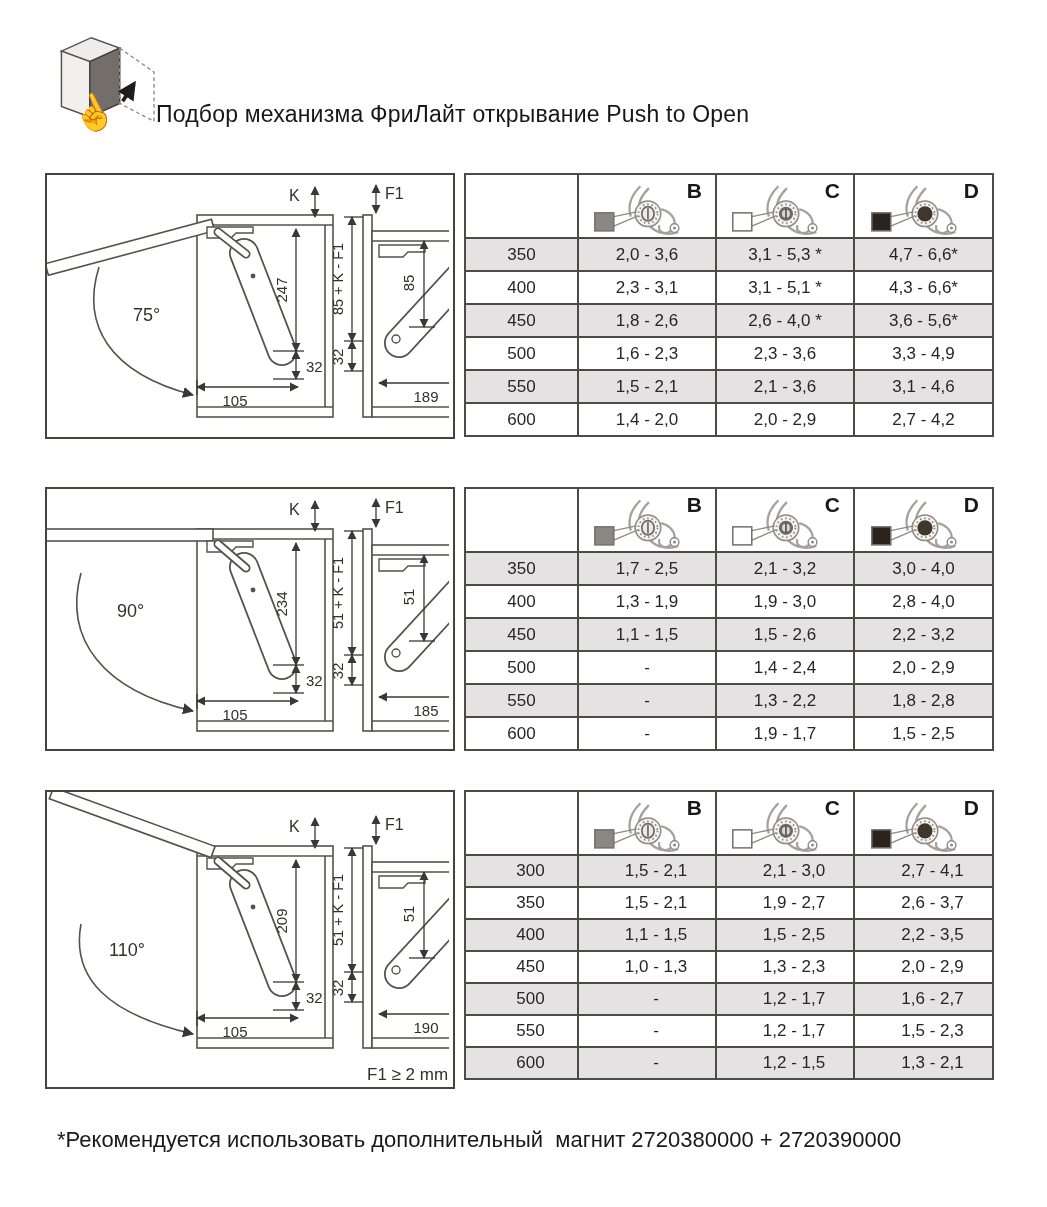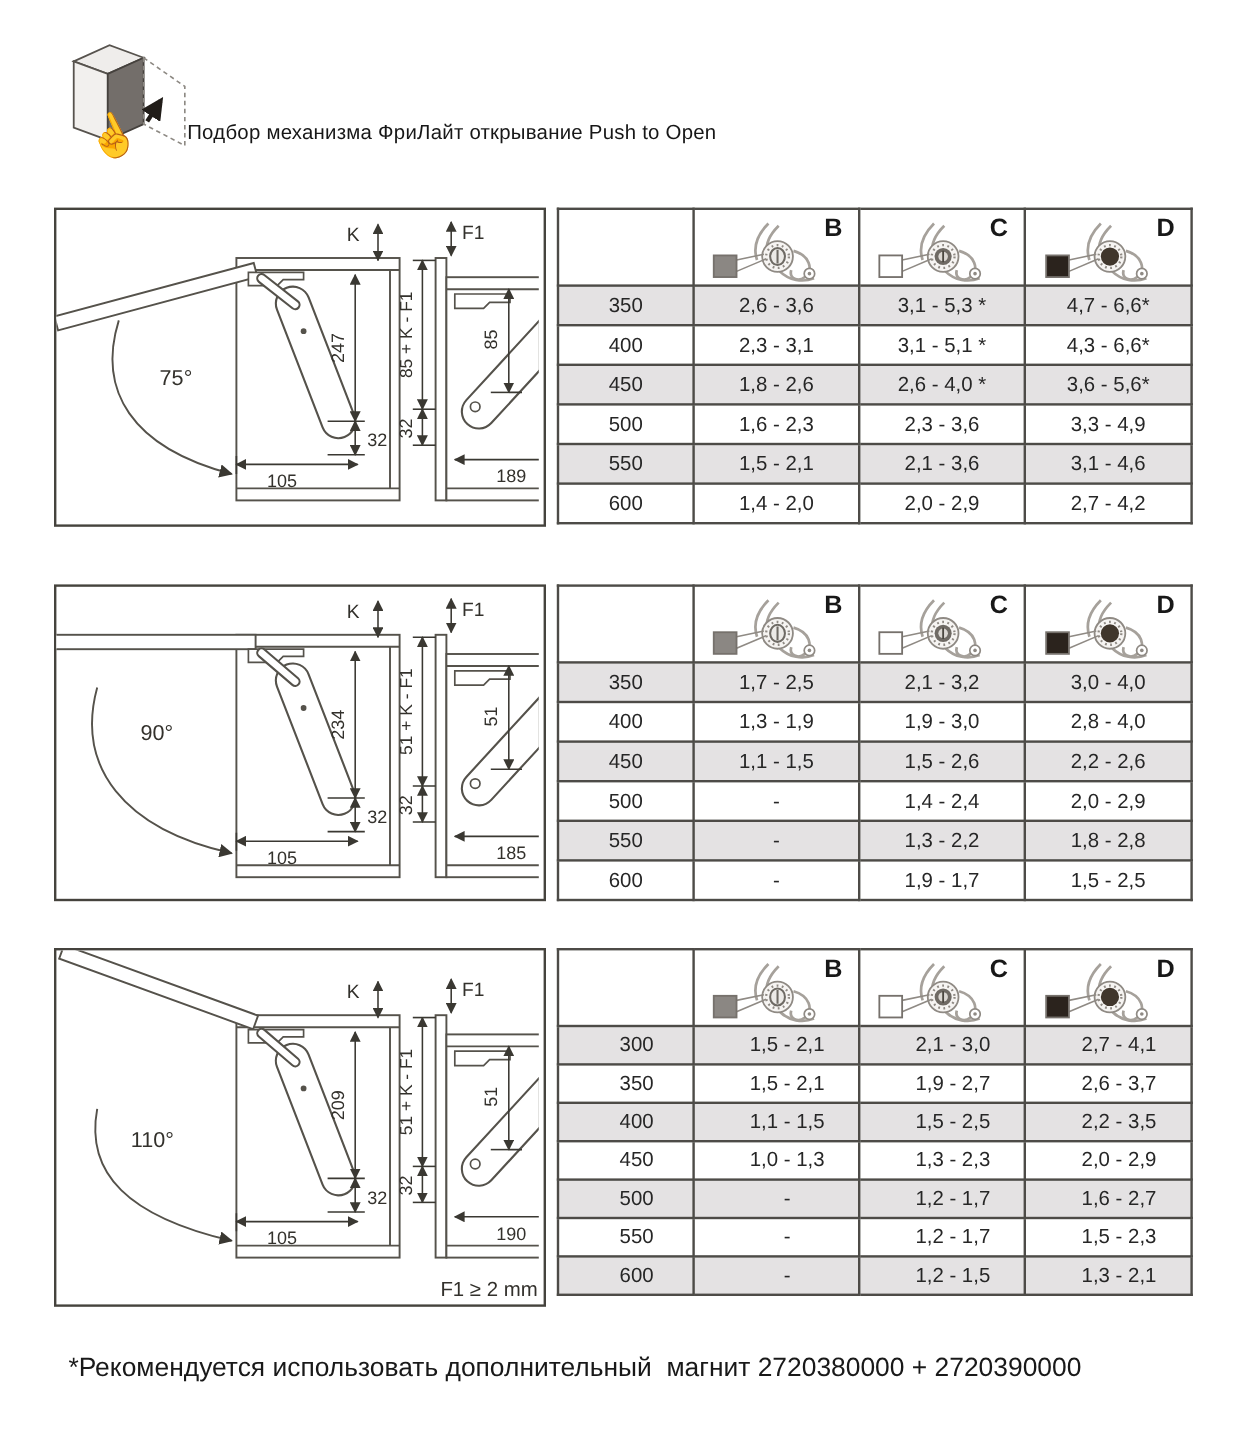--- a/index.html
+++ b/index.html
@@ -1,21 +1,21 @@
 <!DOCTYPE html>
 <html><head>
 <meta charset="utf-8">
 <style>
   html,body{margin:0;padding:0;}
   body{
     width:1047px;height:1207px;background:#ffffff;position:relative;
     font-family:"Liberation Sans", sans-serif;color:#1c1c1c;overflow:hidden;
   }
   .hero{position:absolute;left:48px;top:16px;}
-  .title{position:absolute;left:156px;top:101px;font-size:17px;letter-spacing:.2px;color:#171717;white-space:nowrap;}
+  .title{position:absolute;left:156px;top:101px;font-size:23px;letter-spacing:.2px;color:#171717;white-space:nowrap;}
   .section{position:absolute;left:45px;display:flex;align-items:flex-start;}
   #sec1{top:173px;} #sec2{top:487px;} #sec3{top:790px;}
   .panel{width:406px;border:2px solid #45433d;background:#fff;margin-right:9px;}
   .panel svg{display:block;}
   .mtable{border-collapse:collapse;table-layout:fixed;background:#fff;}
   .mtable th,.mtable td{border:2px solid #4d4b47;padding:0;}
   .mtable td{height:31px;font-size:17px;text-align:center;color:#262626;}
   .mtable th{height:62px;background:#fff;vertical-align:middle;}
   #sec3 .mtable td{height:30px;padding-left:18px;}
   tr.shaded td{background:#e4e2e3;}
@@ -195,21 +195,21 @@
                 <rect x="4" y="30" width="20" height="19" fill="#2b231d" stroke="#76716c" stroke-width="1.6"></rect>
               </svg>
               <span class="collabel">D</span>
             </div>
           </th>
         </tr>
       </thead>
     <tbody>
         <tr class="shaded">
           <td>350</td>
-          <td>2,6 - 3,6</td>
+          <td>2,0 - 3,6</td>
           <td>3,1 - 5,3 *</td>
           <td>4,7 - 6,6*</td>
         </tr>
         <tr>
           <td>400</td>
           <td>2,3 - 3,1</td>
           <td>3,1 - 5,1 *</td>
           <td>4,3 - 6,6*</td>
         </tr>
         <tr class="shaded">
@@ -401,21 +401,21 @@
         <tr>
           <td>400</td>
           <td>1,3 - 1,9</td>
           <td>1,9 - 3,0</td>
           <td>2,8 - 4,0</td>
         </tr>
         <tr class="shaded">
           <td>450</td>
           <td>1,1 - 1,5</td>
           <td>1,5 - 2,6</td>
-          <td>2,2 - 2,6</td>
+          <td>2,2 - 3,2</td>
         </tr>
         <tr>
           <td>500</td>
           <td>-</td>
           <td>1,4 - 2,4</td>
           <td>2,0 - 2,9</td>
         </tr>
         <tr class="shaded">
           <td>550</td>
           <td>-</td>

